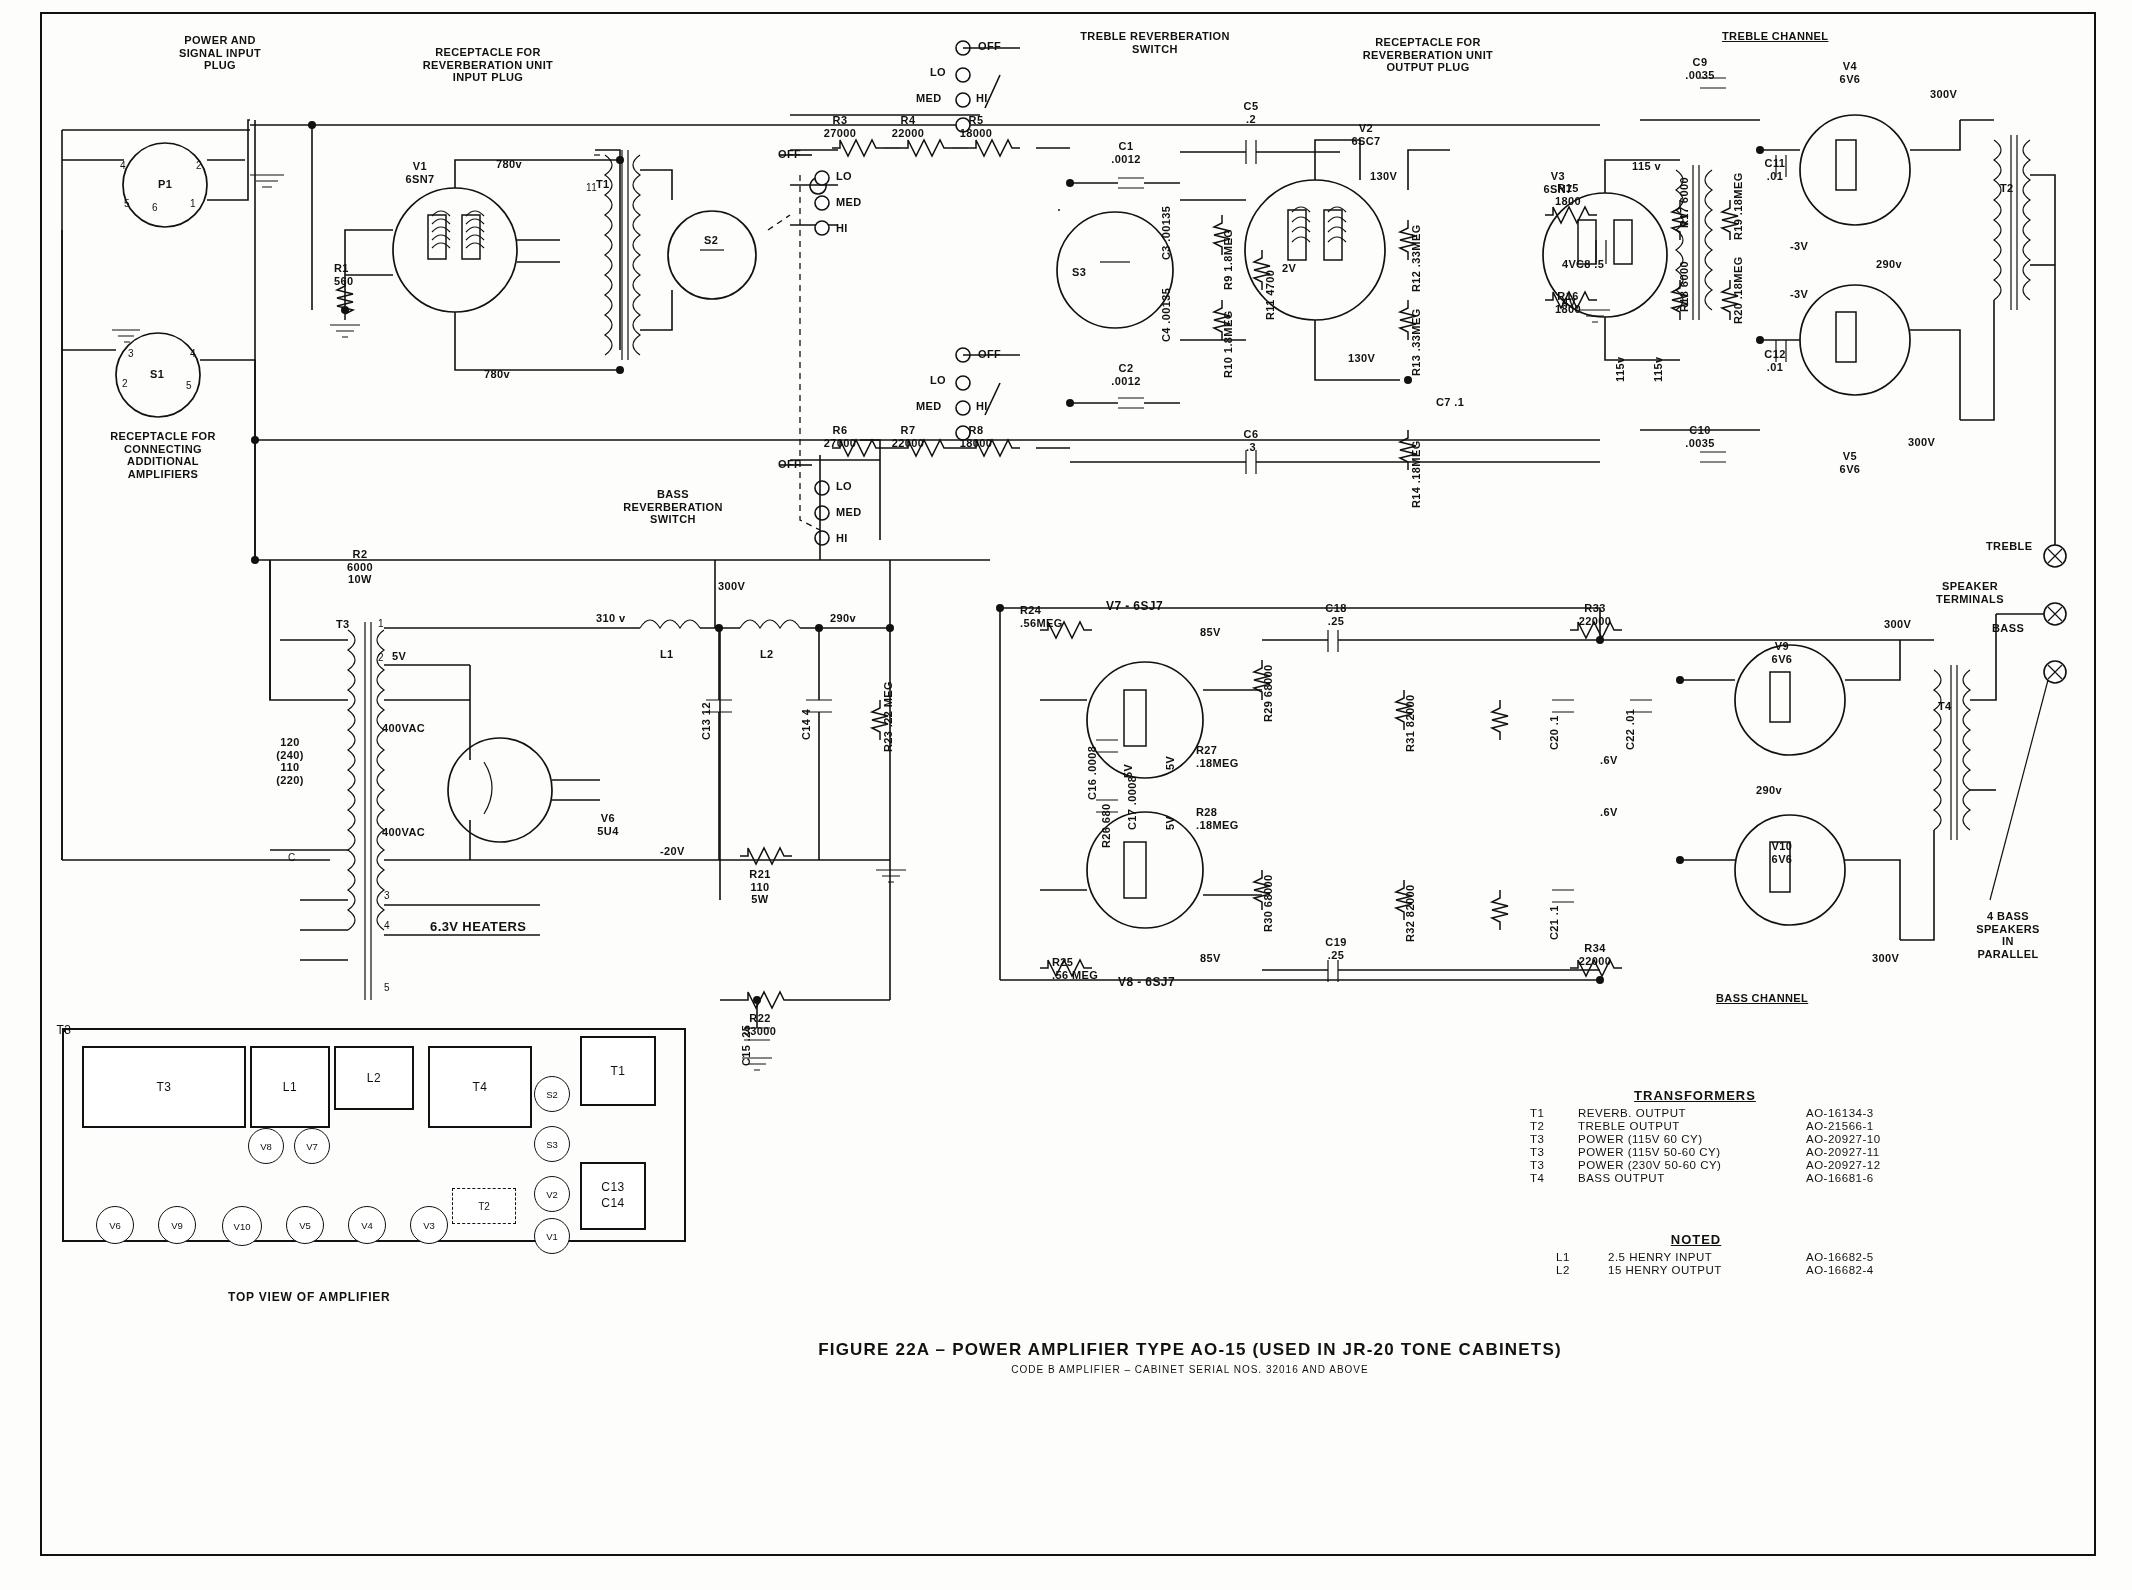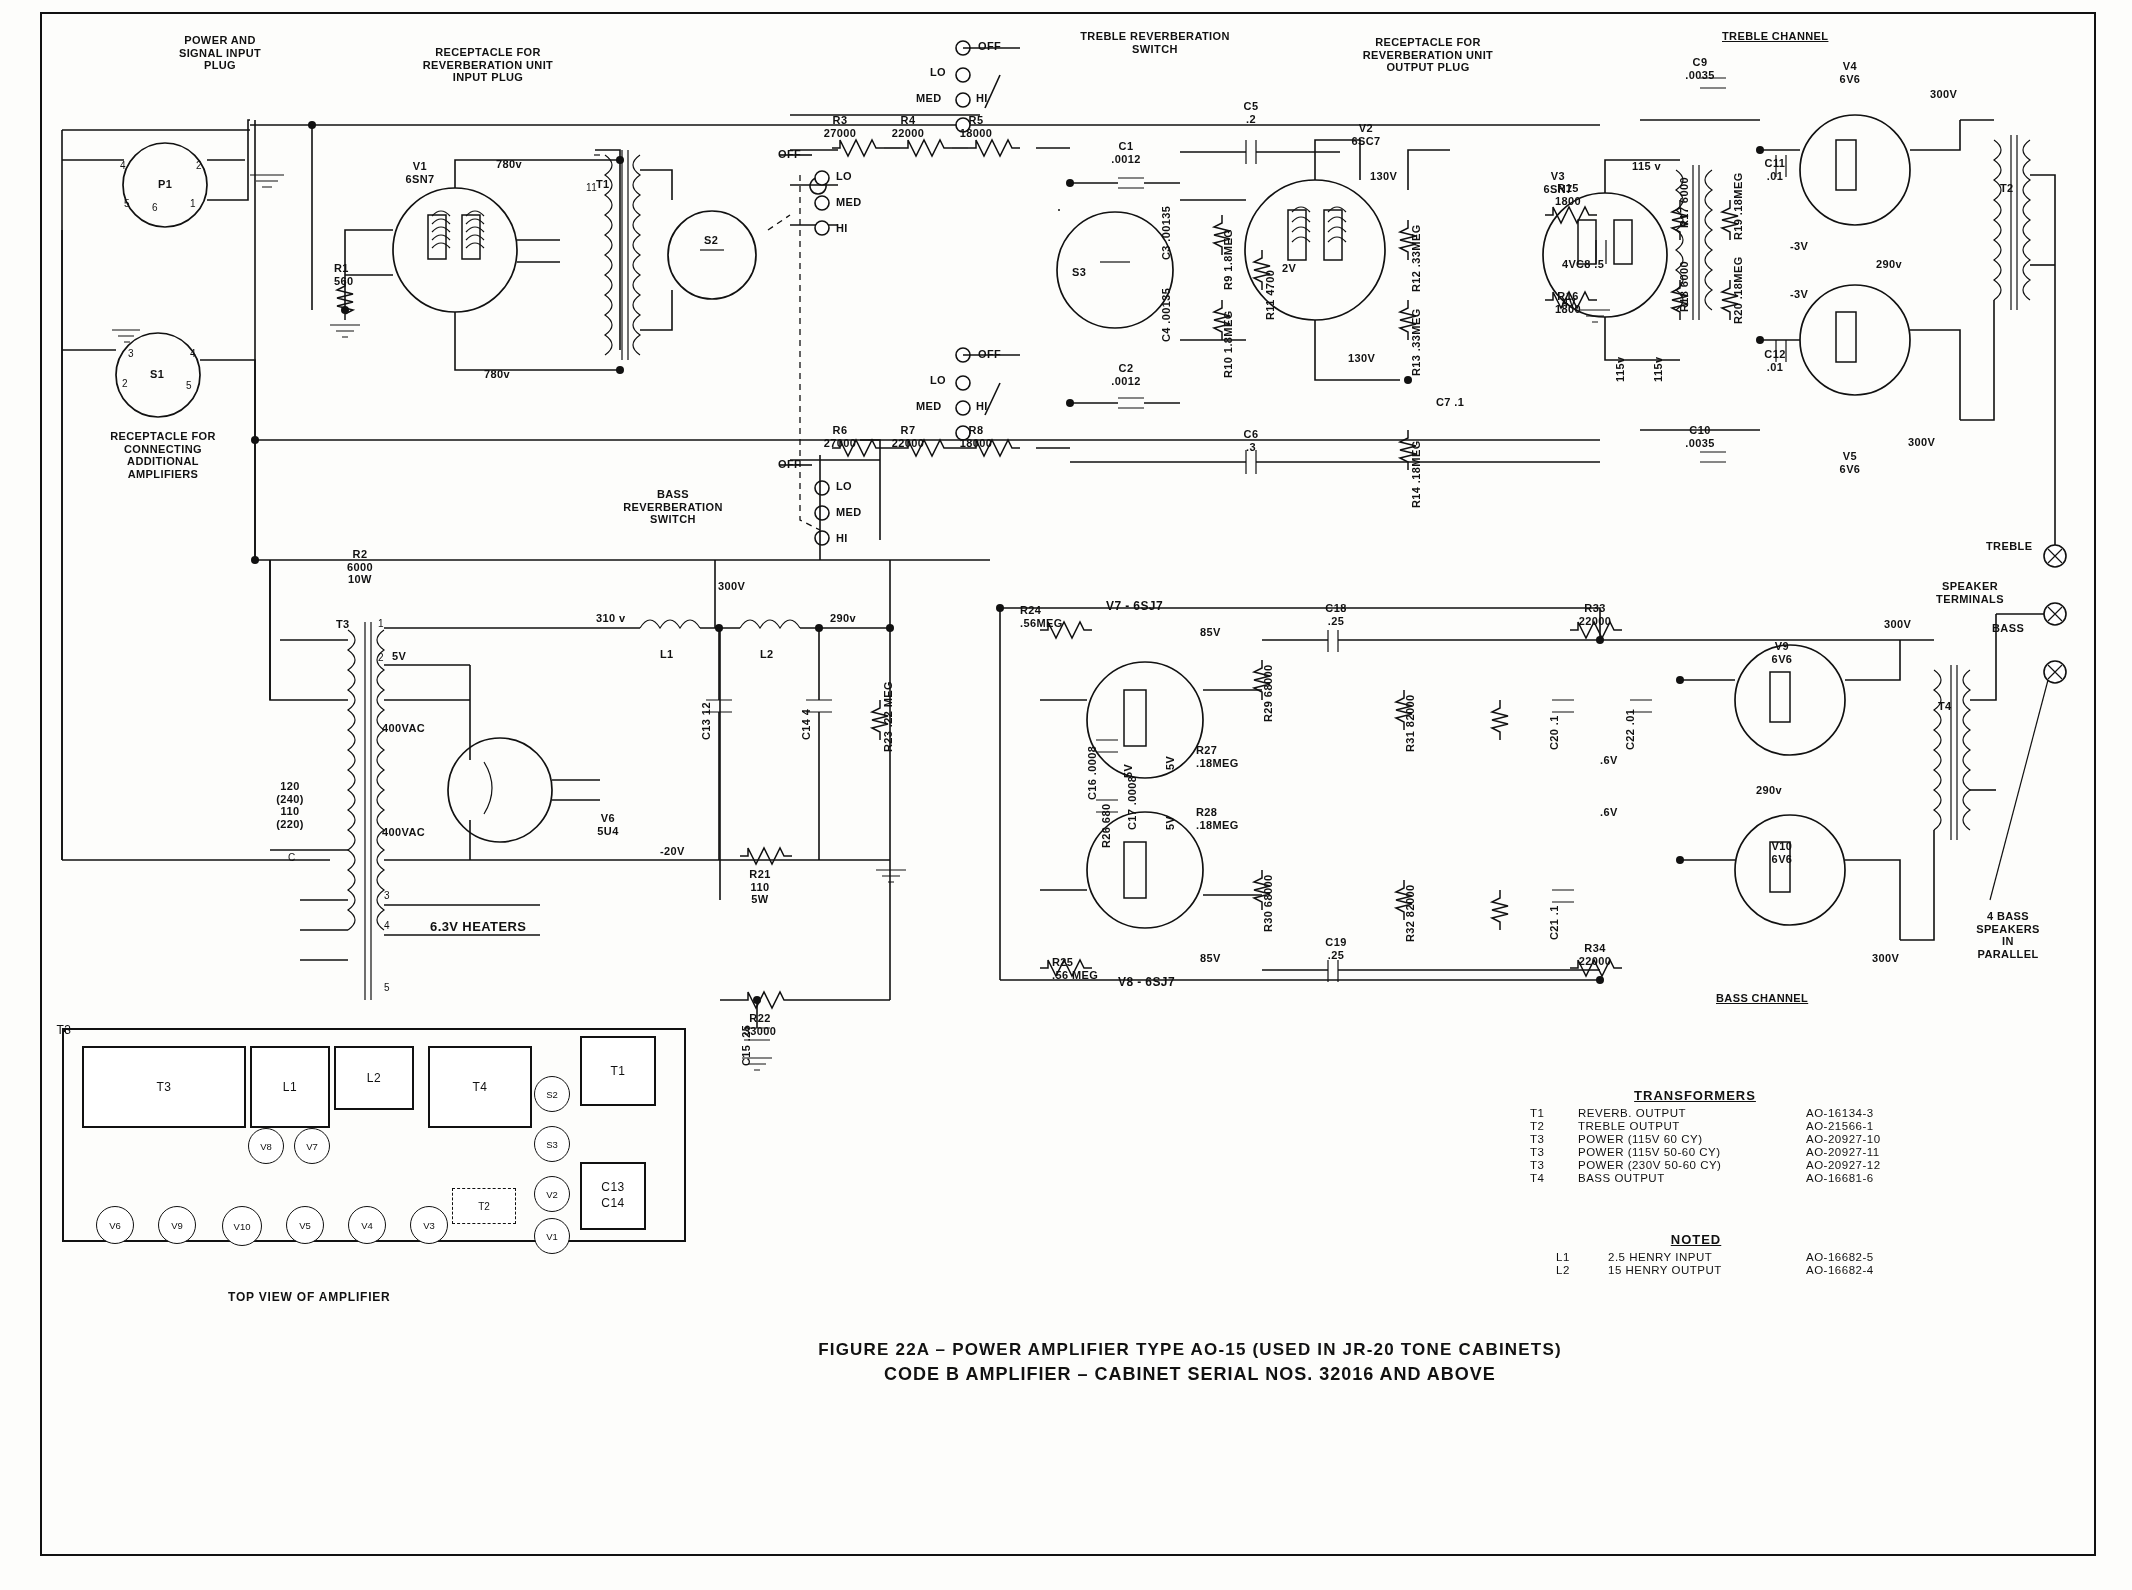--- a/index.html
+++ b/index.html
@@ -14,21 +14,21 @@
   svg { position:absolute; left:0; top:0; }
   .wire { stroke:#111; fill:none; stroke-width:1.6; }
   .thin { stroke:#111; fill:none; stroke-width:1.2; }
   .dash { stroke:#111; fill:none; stroke-width:1.3; stroke-dasharray:6 5; }
   .dot { fill:#111; }
   .tubeC { fill:none; stroke:#111; stroke-width:1.7; }
   .open { fill:#fff; stroke:#111; stroke-width:1.6; }
   .res { fill:none; stroke:#111; stroke-width:1.5; }
   .title { position:absolute; text-align:center; }
   .title .t1 { font-size:17px; font-weight:bold; letter-spacing:1.2px; }
-  .title .t2 { font-size:18px; font-weight:bold; letter-spacing:1px; margin-top:4px; }
+  .title .t2 { font-size:10px; font-weight:normal; letter-spacing:1px; margin-top:4px; }
   .notes { position:absolute; font-size:12.5px; font-weight:bold; letter-spacing:.6px; line-height:1.7; }
   .tbl { position:absolute; font-size:12px; letter-spacing:.5px; }
   .tbl table { border-collapse:collapse; }
   .tbl td { padding:0 6px 1px 0; white-space:pre; font-size:11.5px; }
   .tbl .hd { font-weight:bold; text-decoration:underline; font-size:13px; letter-spacing:1px; text-align:center; padding-bottom:4px;}
   .topview { position:absolute; }
   .tvbox { position:absolute; border:2px solid #111; background:#fff; font-size:12px; display:flex; align-items:center; justify-content:center; letter-spacing:.5px;}
   .tvcirc { position:absolute; border:1.6px solid #111; border-radius:50%; background:#fff; font-size:9.5px; display:flex; align-items:center; justify-content:center; }
   .tvdash { position:absolute; border:1.5px dashed #111; background:#fff; font-size:10px; display:flex; align-items:center; justify-content:center; }
   .caption { position:absolute; font-size:12px; font-weight:bold; letter-spacing:.8px; }
@@ -552,21 +552,21 @@
   <div class="lbl b" style="left:1756px;top:784px;">290v</div>
   <div class="lbl b" style="left:1790px;top:240px;">-3V</div>
   <div class="lbl b" style="left:1790px;top:288px;">-3V</div>
   <div class="lbl b" style="left:1200px;top:626px;">85V</div>
   <div class="lbl b" style="left:1200px;top:952px;">85V</div>
   <div class="lbl b" style="left:1600px;top:754px;">.6V</div>
   <div class="lbl b" style="left:1600px;top:806px;">.6V</div>
   <div class="lbl b rot" style="left:1122px;top:778px;transform:rotate(-90deg);">5V</div>
   <div class="lbl b rot" style="left:1164px;top:770px;transform:rotate(-90deg);">5V</div>
   <div class="lbl b rot" style="left:1164px;top:830px;transform:rotate(-90deg);">5V</div>
-  <div class="lbl b c" style="left:258px;top:736px;width:64px;margin-top:44px;">120
+  <div class="lbl b c" style="left:258px;top:736px;width:64px;">120
 (240)
 110
 (220)</div>
   <div class="lbl b" style="left:382px;top:722px;">400VAC</div>
   <div class="lbl b" style="left:382px;top:826px;">400VAC</div>
 
   <div class="lbl" style="left:120px;top:160px;font-size:10px;">4</div>
   <div class="lbl" style="left:196px;top:160px;font-size:10px;">2</div>
   <div class="lbl" style="left:124px;top:198px;font-size:10px;">5</div>
   <div class="lbl" style="left:152px;top:202px;font-size:10px;">6</div>

